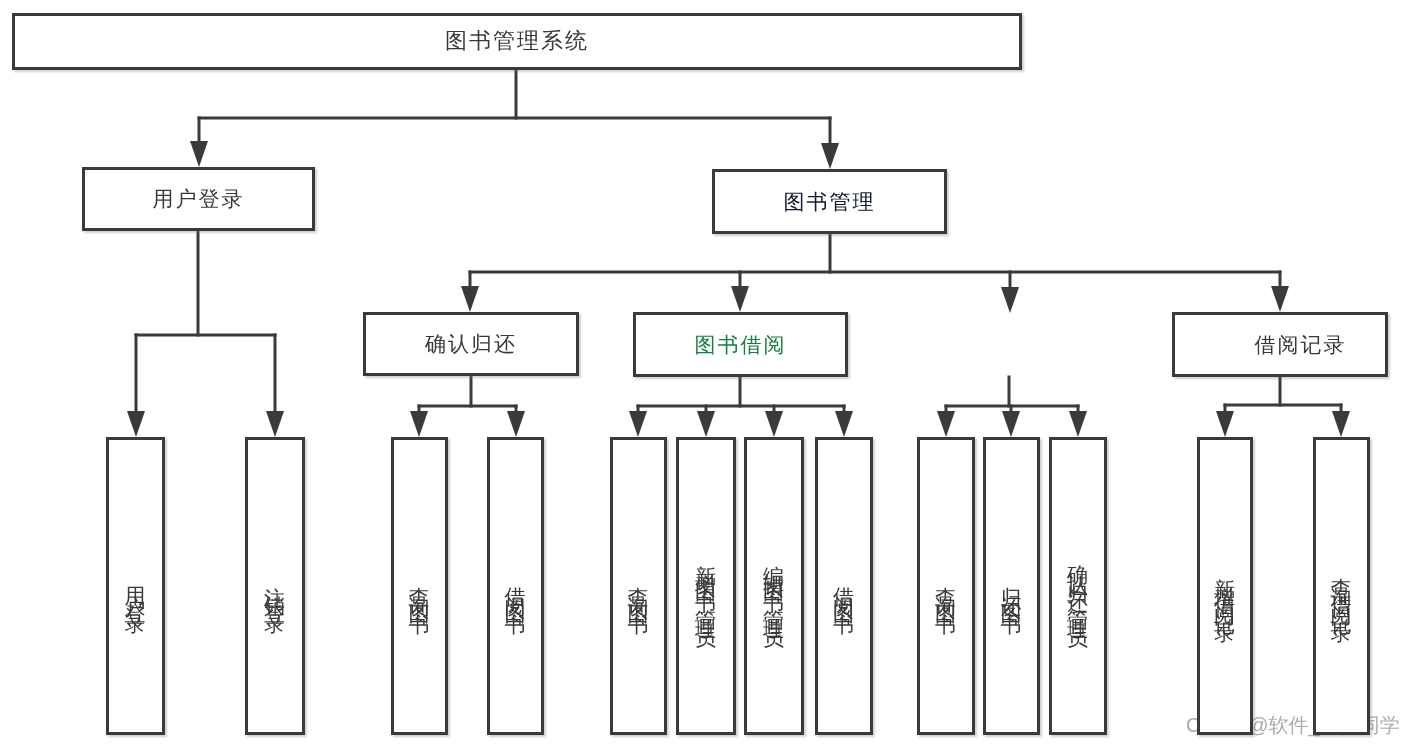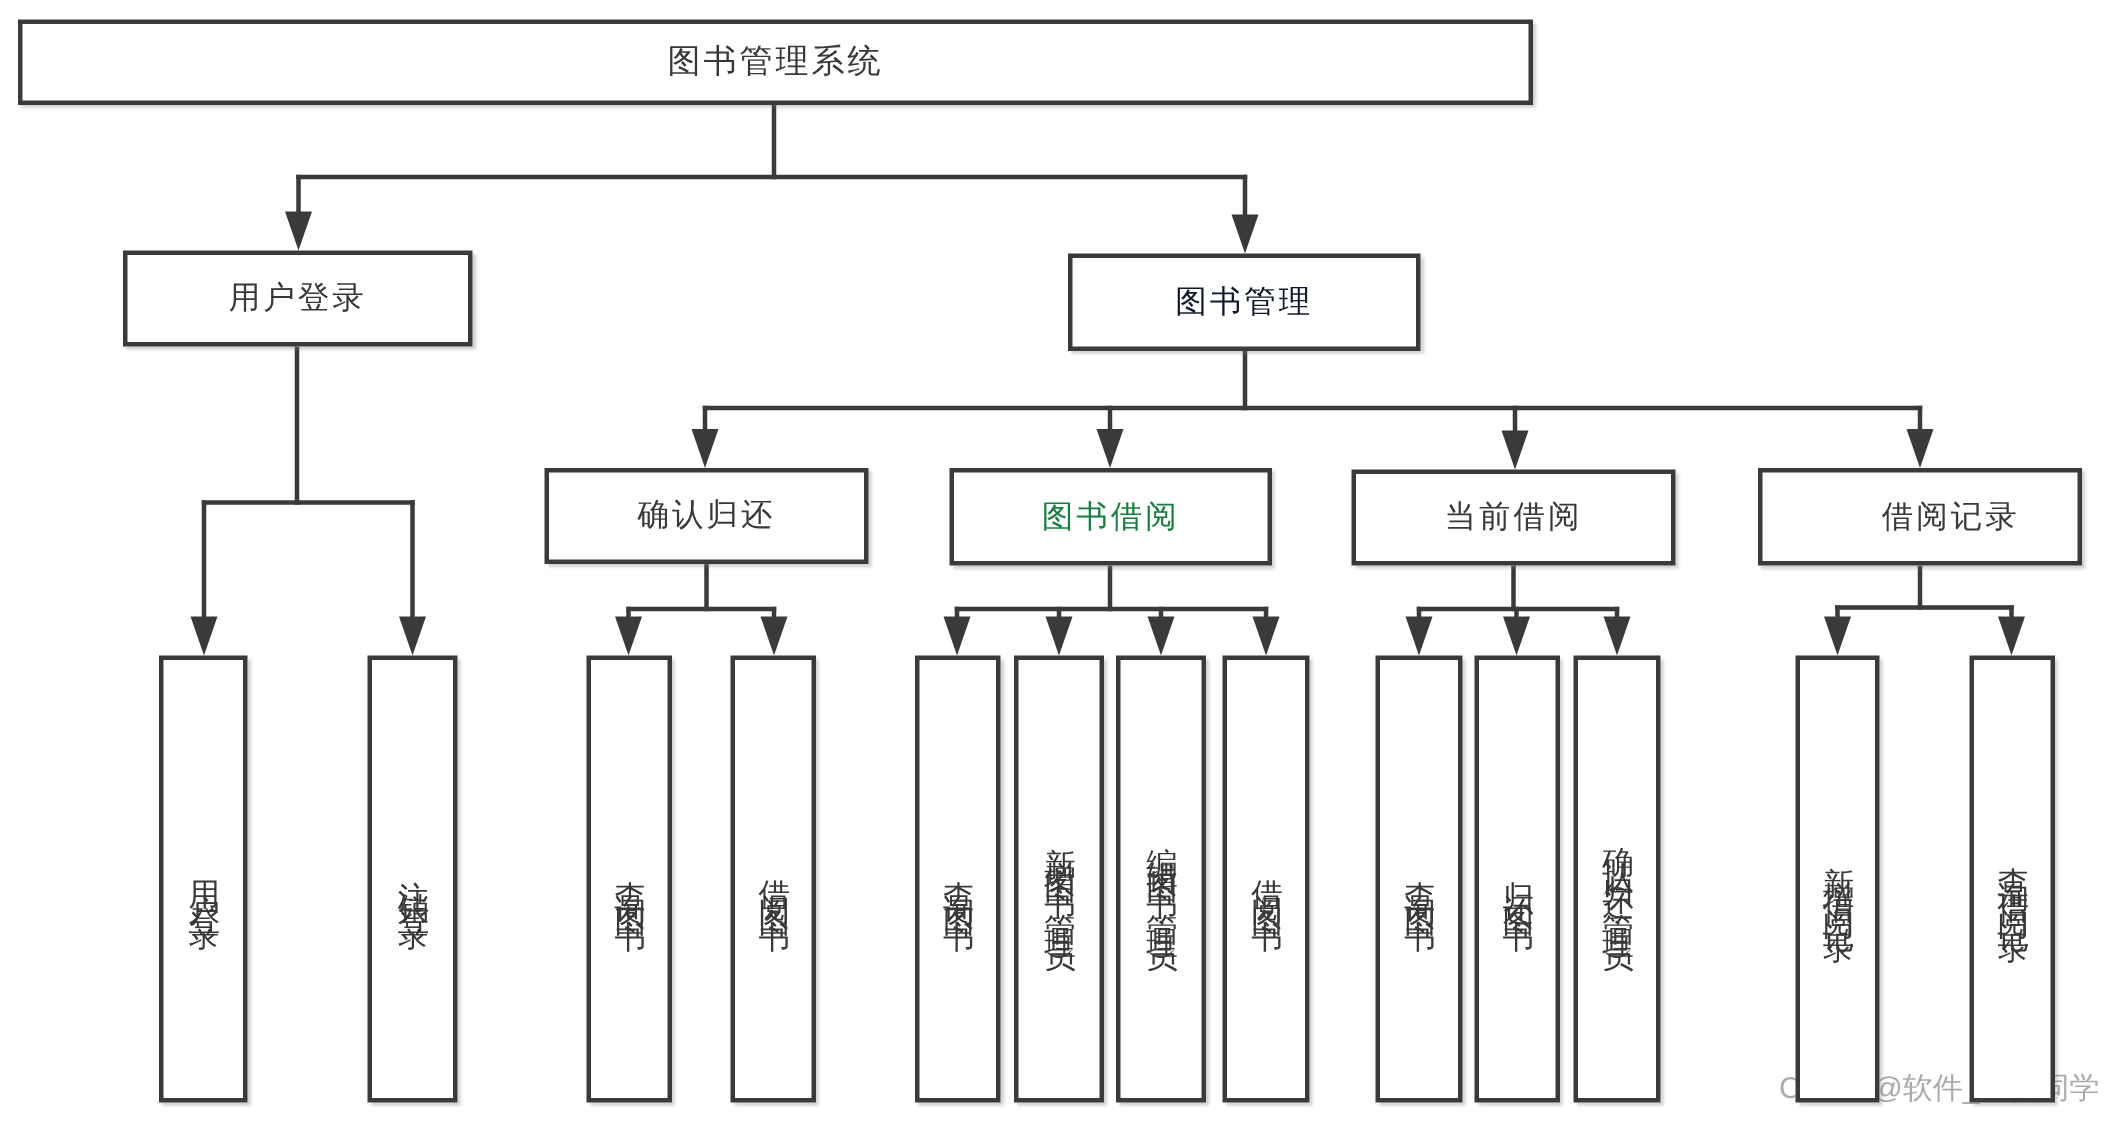--- a/index.html
+++ b/index.html
@@ -116,21 +116,20 @@
       <polygon points="1216,411 1234,411 1225,437" fill="#3a3a3a"></polygon>
       <line x1="1341" y1="405" x2="1341" y2="419" stroke="#3a3a3a" stroke-width="3" stroke-linecap="square"></line>
       <polygon points="1332,411 1350,411 1341,437" fill="#3a3a3a"></polygon>
     </svg>
   <div id="watermark" style="color: rgb(171, 171, 171);">CSDN @软件_小贺同学</div>
 <div class="node title" style="left: 12px; top: 13px; width: 1010px; height: 57px; border-color: rgb(58, 58, 58); background: rgb(255, 255, 255); color: rgb(56, 56, 56);">图书管理系统</div>
     <div class="node" style="left: 82px; top: 167px; width: 233px; height: 64px; border-color: rgb(58, 58, 58); background: rgb(255, 255, 255); color: rgb(56, 56, 56);">用户登录</div>
     <div class="node" style="left: 712px; top: 169px; width: 235px; height: 65px; border-color: rgb(58, 58, 58); background: rgb(255, 255, 255); color: #0f172a;">图书管理</div>
     <div class="node" style="left: 363px; top: 312px; width: 216px; height: 64px; border-color: rgb(58, 58, 58); background: rgb(255, 255, 255); color: rgb(56, 56, 56);">确认归还</div>
     <div class="node" style="left: 633px; top: 312px; width: 215px; height: 65px; border-color: rgb(58, 58, 58); background: rgb(255, 255, 255); color: #15803d;">图书借阅</div>
-    <div class="node" style="left: 901px; top: 313px; width: 216px; height: 64px; border-color: rgb(58, 58, 58); background: rgb(255, 255, 255); color: rgb(56, 56, 56);">当前借阅</div>
     <div class="node" style="left: 1172px; top: 312px; width: 216px; height: 65px; border-color: rgb(58, 58, 58); background: rgb(255, 255, 255); color: rgb(56, 56, 56); padding-left: 41px;">借阅记录</div>
     <div class="node vertical" style="left: 106px; top: 437px; width: 59px; height: 298px; border-color: rgb(58, 58, 58); background: rgb(255, 255, 255); color: rgb(56, 56, 56);">用户登录</div>
     <div class="node vertical" style="left: 245px; top: 437px; width: 60px; height: 298px; border-color: rgb(58, 58, 58); background: rgb(255, 255, 255); color: rgb(56, 56, 56);">注销登录</div>
     <div class="node vertical" style="left: 391px; top: 437px; width: 57px; height: 298px; border-color: rgb(58, 58, 58); background: rgb(255, 255, 255); color: rgb(56, 56, 56);">查询图书</div>
     <div class="node vertical" style="left: 487px; top: 437px; width: 57px; height: 298px; border-color: rgb(58, 58, 58); background: rgb(255, 255, 255); color: rgb(56, 56, 56);">借阅图书</div>
     <div class="node vertical" style="left: 610px; top: 437px; width: 57px; height: 298px; border-color: rgb(58, 58, 58); background: rgb(255, 255, 255); color: rgb(56, 56, 56);">查询图书</div>
     <div class="node vertical" style="left: 676px; top: 437px; width: 60px; height: 298px; border-color: rgb(58, 58, 58); background: rgb(255, 255, 255); color: rgb(56, 56, 56);">新增图书（管理员）</div>
     <div class="node vertical" style="left: 744px; top: 437px; width: 60px; height: 298px; border-color: rgb(58, 58, 58); background: rgb(255, 255, 255); color: rgb(56, 56, 56);">编辑图书（管理员）</div>
     <div class="node vertical" style="left: 815px; top: 437px; width: 58px; height: 298px; border-color: rgb(58, 58, 58); background: rgb(255, 255, 255); color: rgb(56, 56, 56);">借阅图书</div>
     <div class="node vertical" style="left: 917px; top: 437px; width: 58px; height: 298px; border-color: rgb(58, 58, 58); background: rgb(255, 255, 255); color: rgb(56, 56, 56);">查询图书</div>

